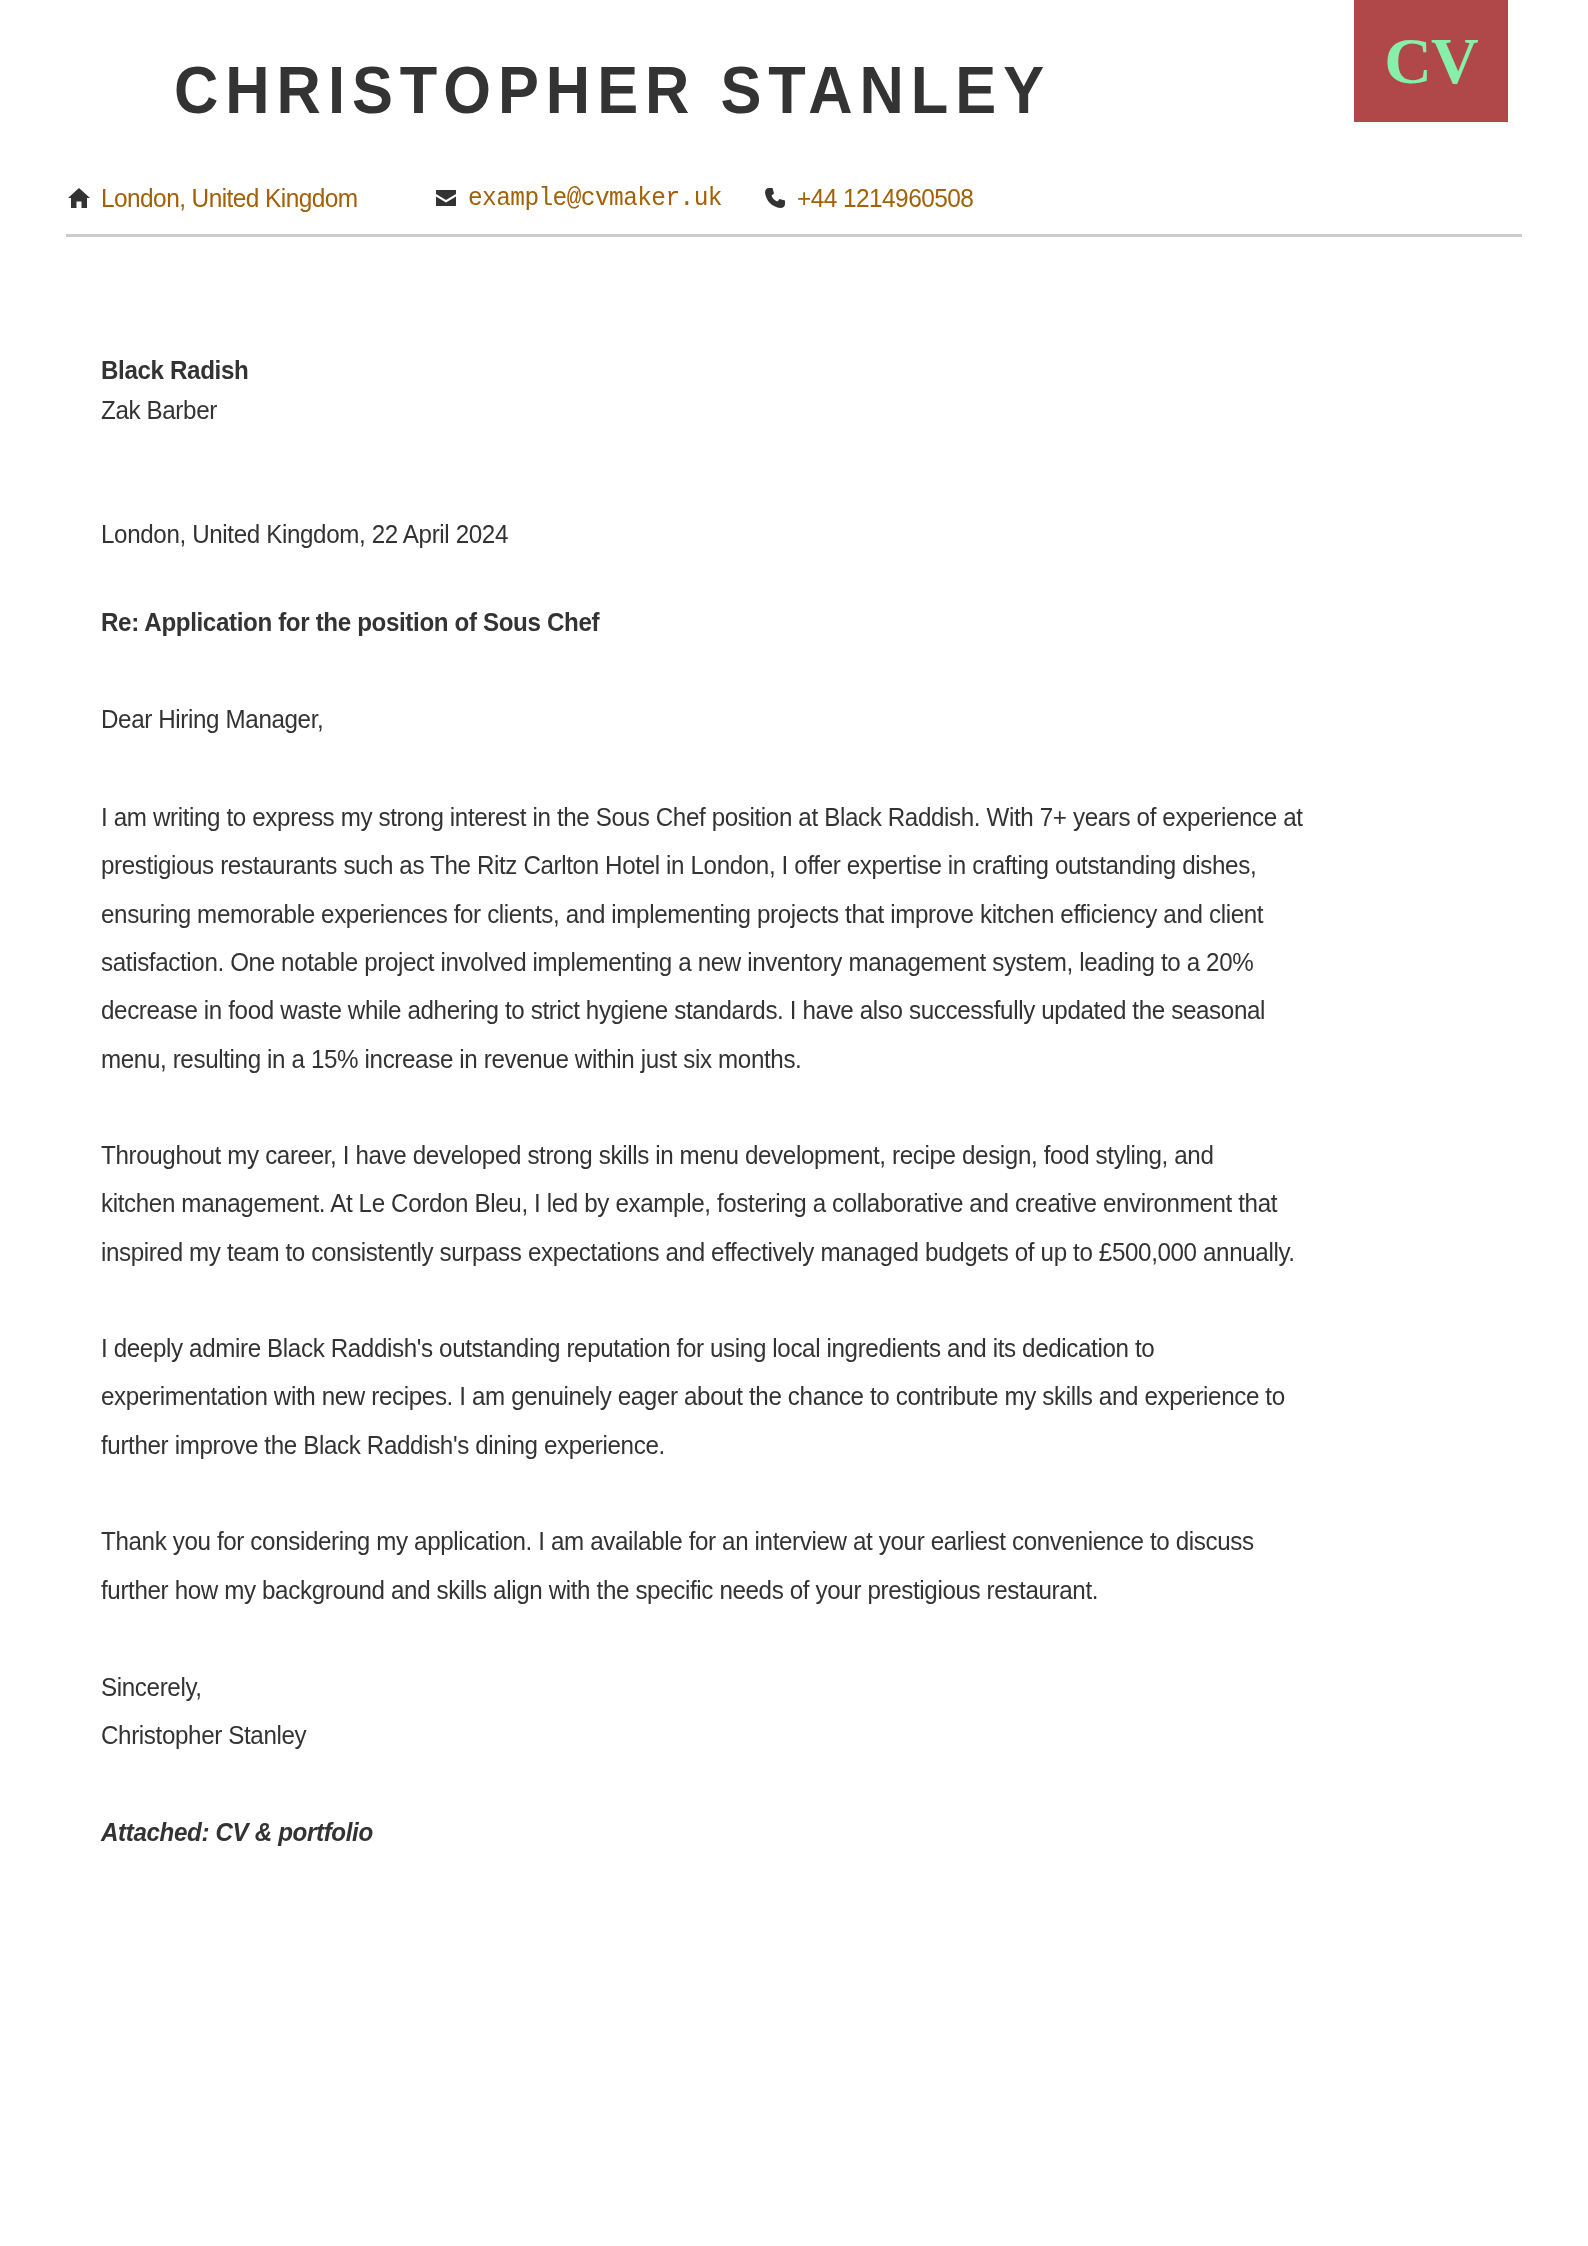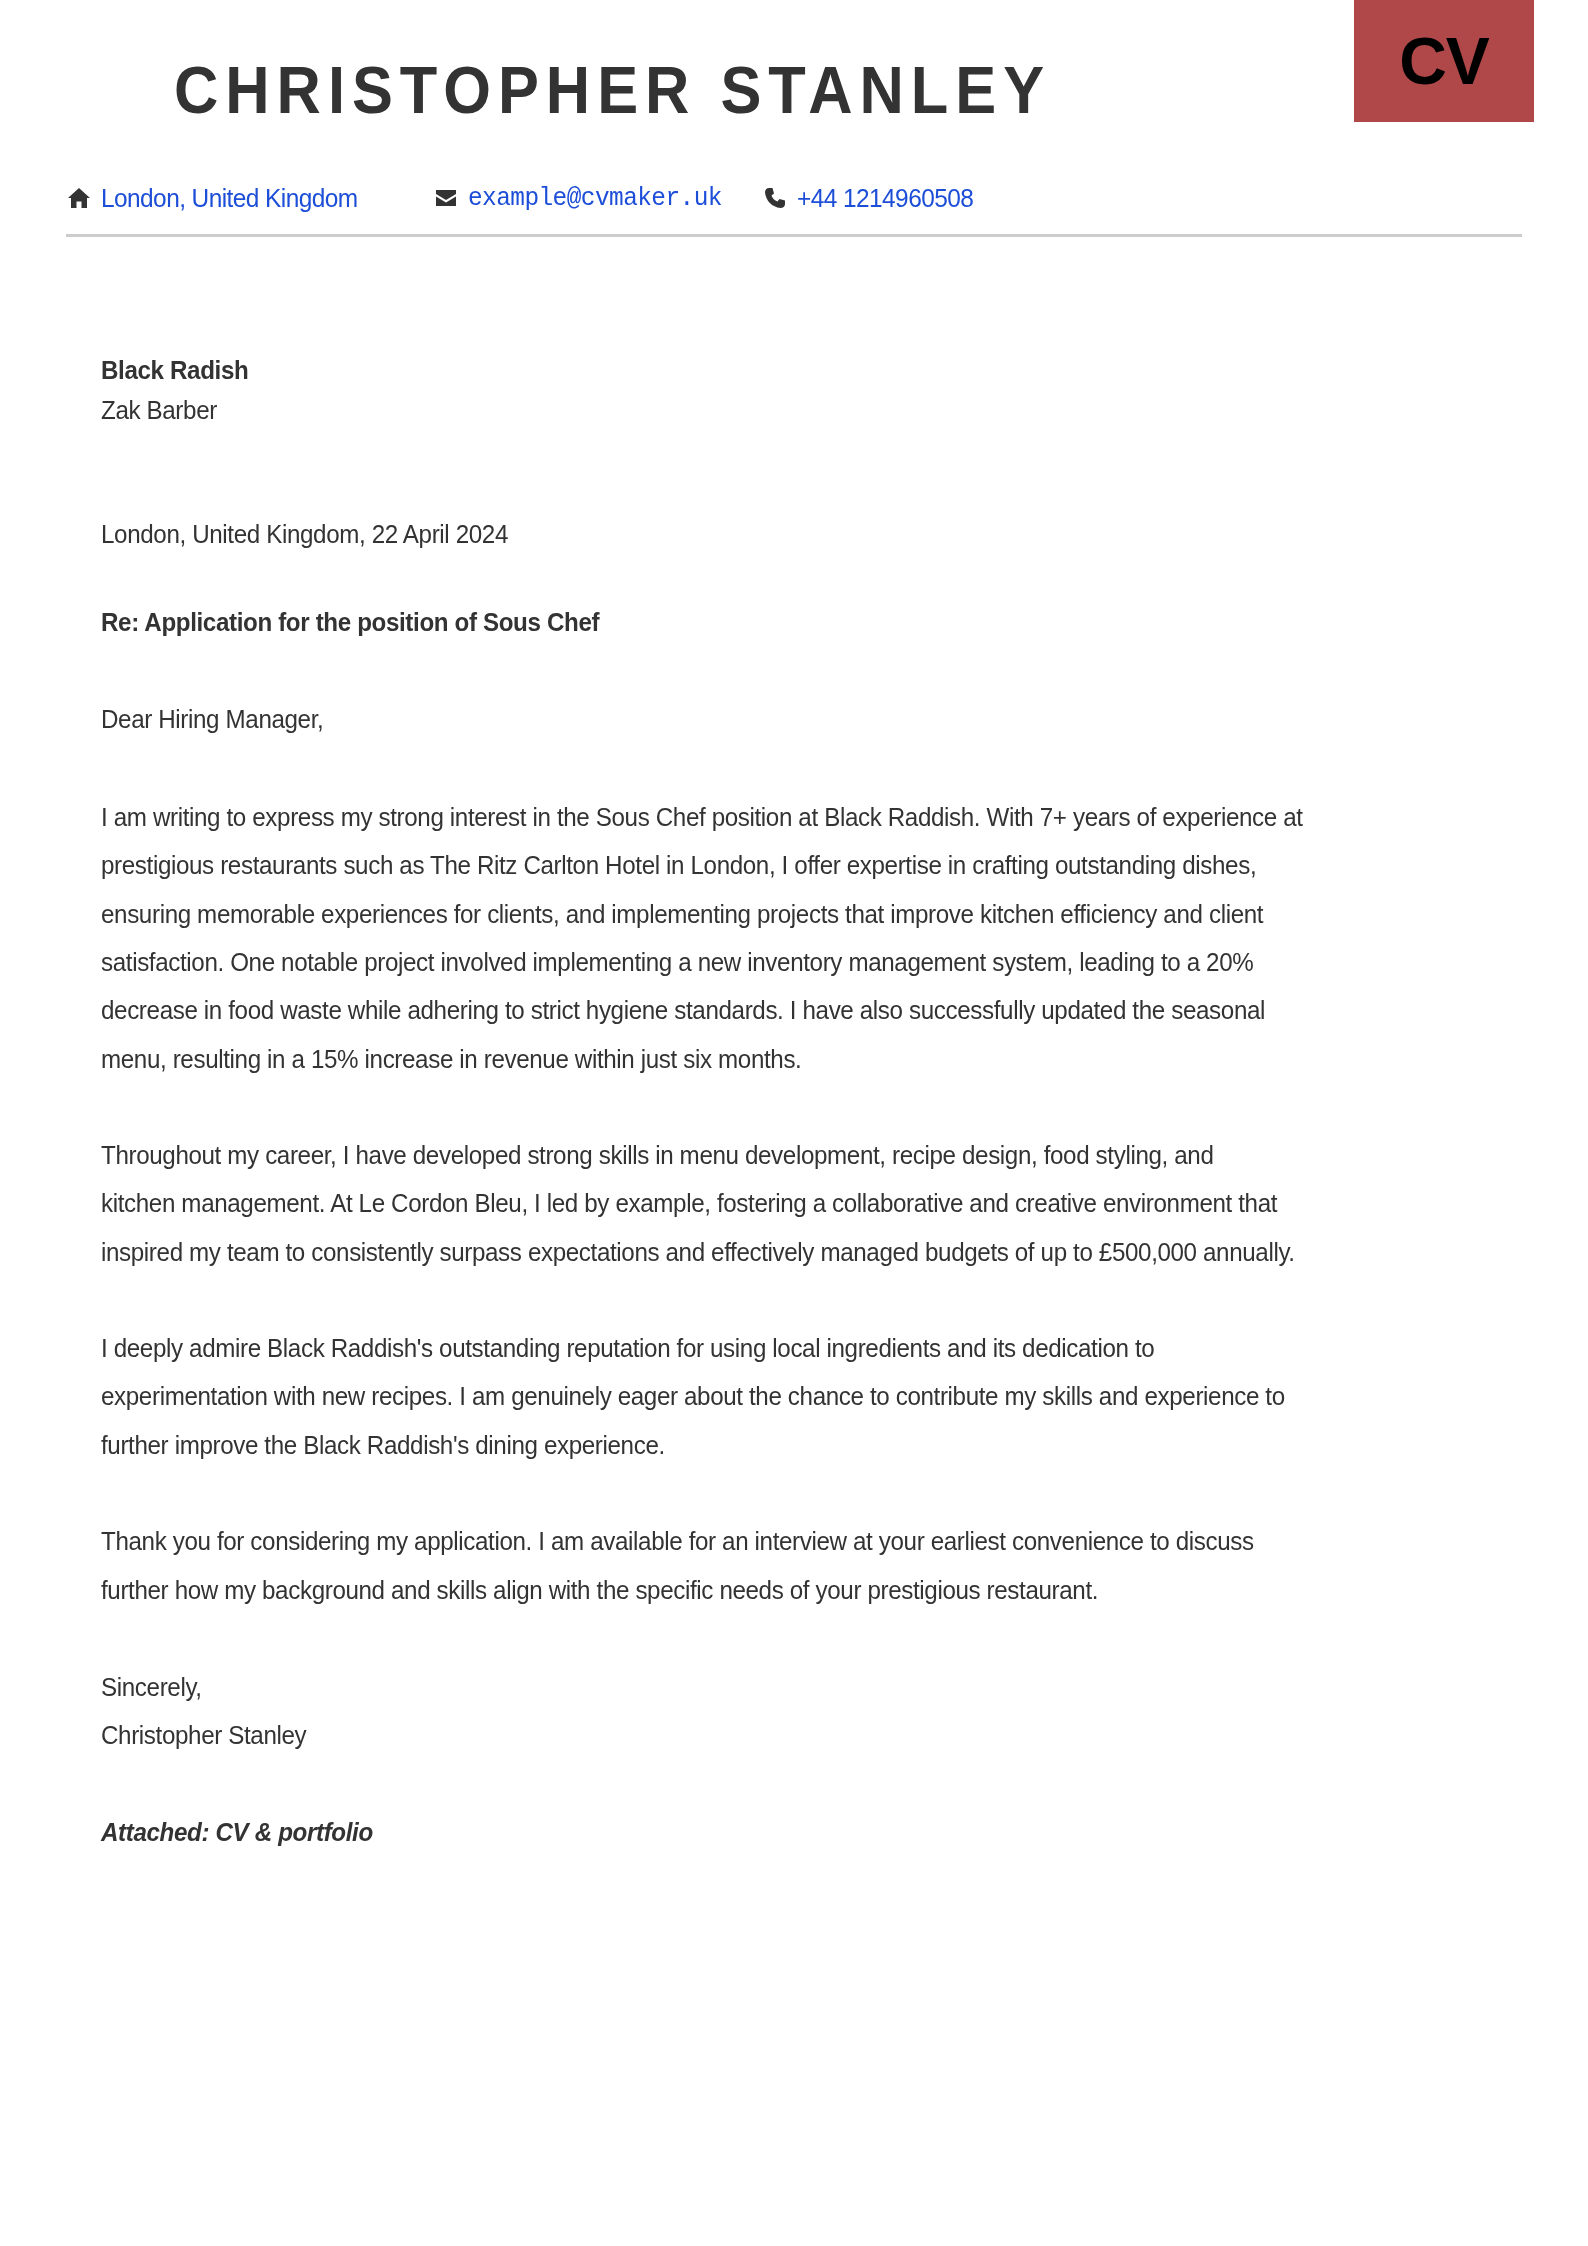--- a/index.html
+++ b/index.html
@@ -26,41 +26,41 @@
     color: #333333;
     line-height: 80px;
     white-space: nowrap;
     transform: scaleX(0.93);
     transform-origin: left center;
   }
   .cv-badge {
     position: absolute;
     left: 1354px;
     top: 0;
-    width: 180px;
+    width: 154px;
     height: 122px;
     background: #b0484a;
-    color: #000000;
-    font-family: Liberation Sans, sans-serif;
+    color: #86efac;
+    font-family: Liberation Serif, serif;
     font-size: 66px;
     font-weight: 700;
     display: flex;
     align-items: center;
     justify-content: center;
     letter-spacing: -1px;
   }
   .contact-row {
     position: absolute;
     left: 66px;
     top: 178px;
     height: 40px;
     display: flex;
     align-items: center;
     font-size: 26px;
-    color: #1d4ed8;
+    color: #a16207;
     white-space: nowrap;
   }
   .contact-item {
     display: flex;
     align-items: center;
   }
   .contact-item .icon {
     width: 26px;
     height: 26px;
     display: inline-flex;

